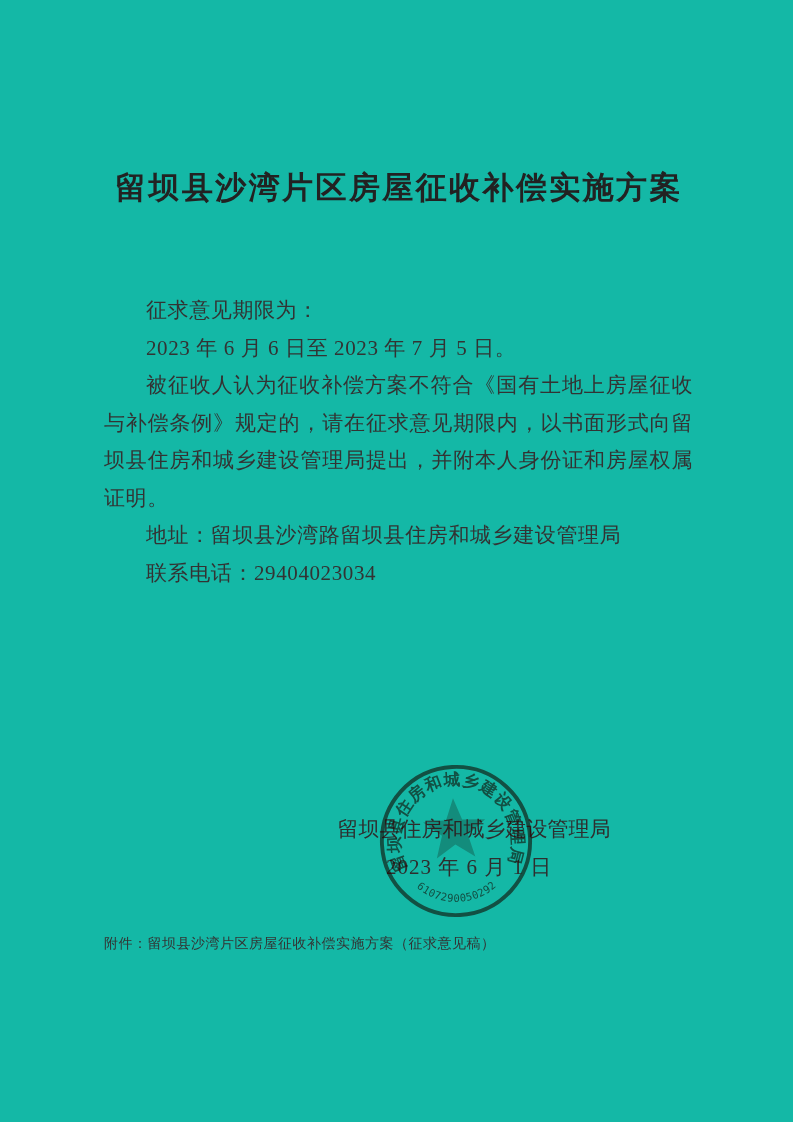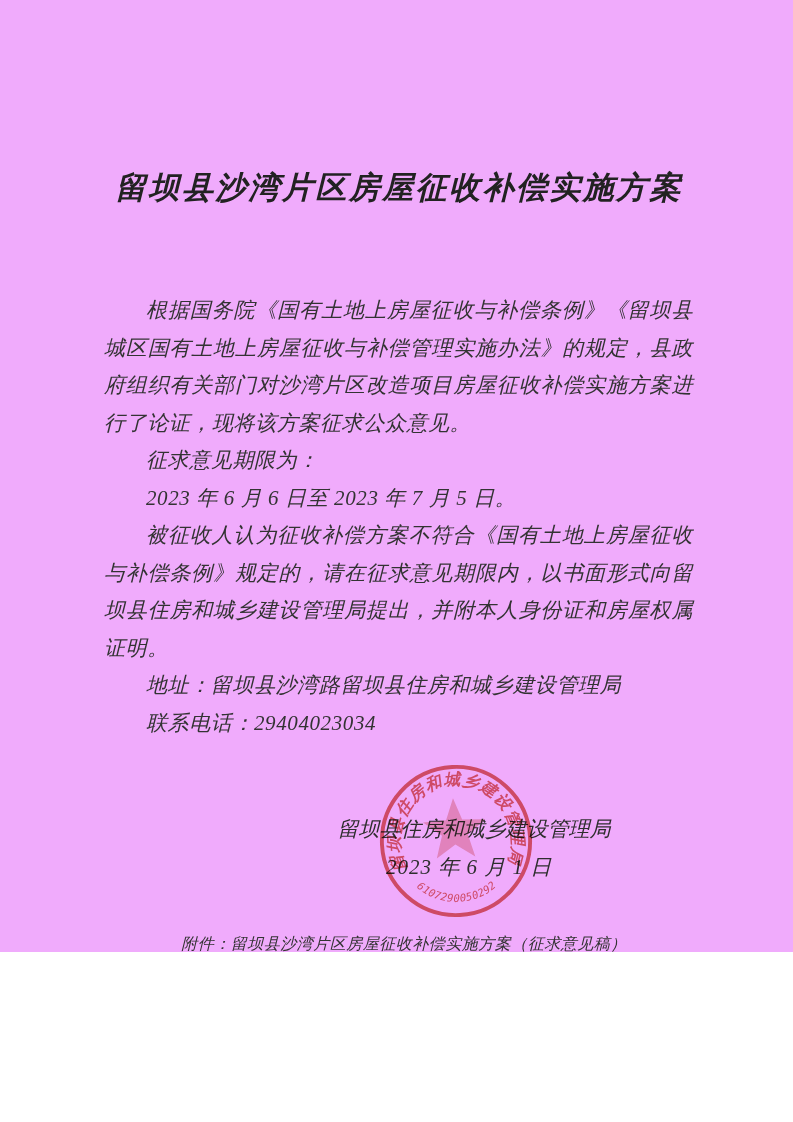--- a/index.html
+++ b/index.html
@@ -1,24 +1,23 @@
 <!DOCTYPE html>
 <html><head>
 <meta charset="utf-8">
 <style>
   html, body { margin: 0; padding: 0; background: #ffffff; }
   .page {
     position: relative;
     width: 793px;
-    height: 952px;
-    background: #f0abfc;
+    height: 1122px;
+    background: #14b8a6;
     overflow: hidden;
     font-family: "Liberation Serif", "DejaVu Serif", serif;
     color: #303030;
-    font-style: italic;
   }
   .title {
     position: absolute;
     top: 167px;
     left: 104px;
     width: 590px;
     margin: 0;
     text-align: center;
     font-size: 31px;
     font-weight: bold;
@@ -57,25 +56,24 @@
     font-size: 21px;
     line-height: 24px;
     letter-spacing: 1px;
     color: #2e2e2e;
   }
   .attachment {
     position: absolute;
     top: 930px;
     left: 104px;
     width: 600px;
-    font-size: 16px;
+    font-size: 14px;
     line-height: 28px;
     letter-spacing: 0.5px;
     color: #333333;
-    text-align: center;
   }
   .seal {
     position: absolute;
     left: 378px;
     top: 763px;
     width: 156px;
     height: 156px;
     mix-blend-mode: multiply;
     opacity: 0.85;
     transform: rotate(-3deg);
@@ -97,21 +95,20 @@
 </head>
 <body>
 
 <div class="page">
 
   <h1 class="title">
     <span>留坝县沙湾片区房屋征收补偿实施方案</span><br>
   </h1>
 
   <div class="body-text">
-    <p>根据国务院《国有土地上房屋征收与补偿条例》《留坝县城区国有土地上房屋征收与补偿管理实施办法》的规定，县政府组织有关部门对沙湾片区改造项目房屋征收补偿实施方案进行了论证，现将该方案征求公众意见。</p>
     <p>征求意见期限为：</p>
     <p>2023 年 6 月 6 日至 2023 年 7 月 5 日。</p>
     <p>被征收人认为征收补偿方案不符合《国有土地上房屋征收与补偿条例》规定的，请在征求意见期限内，以书面形式向留坝县住房和城乡建设管理局提出，并附本人身份证和房屋权属证明。</p>
     <p>地址：留坝县沙湾路留坝县住房和城乡建设管理局</p>
     <p>联系电话：29404023034</p>
   </div>
 
   <div class="sig-org">留坝县住房和城乡建设管理局</div>
   <div class="sig-date">2023 年 6 月 1 日</div>
 

